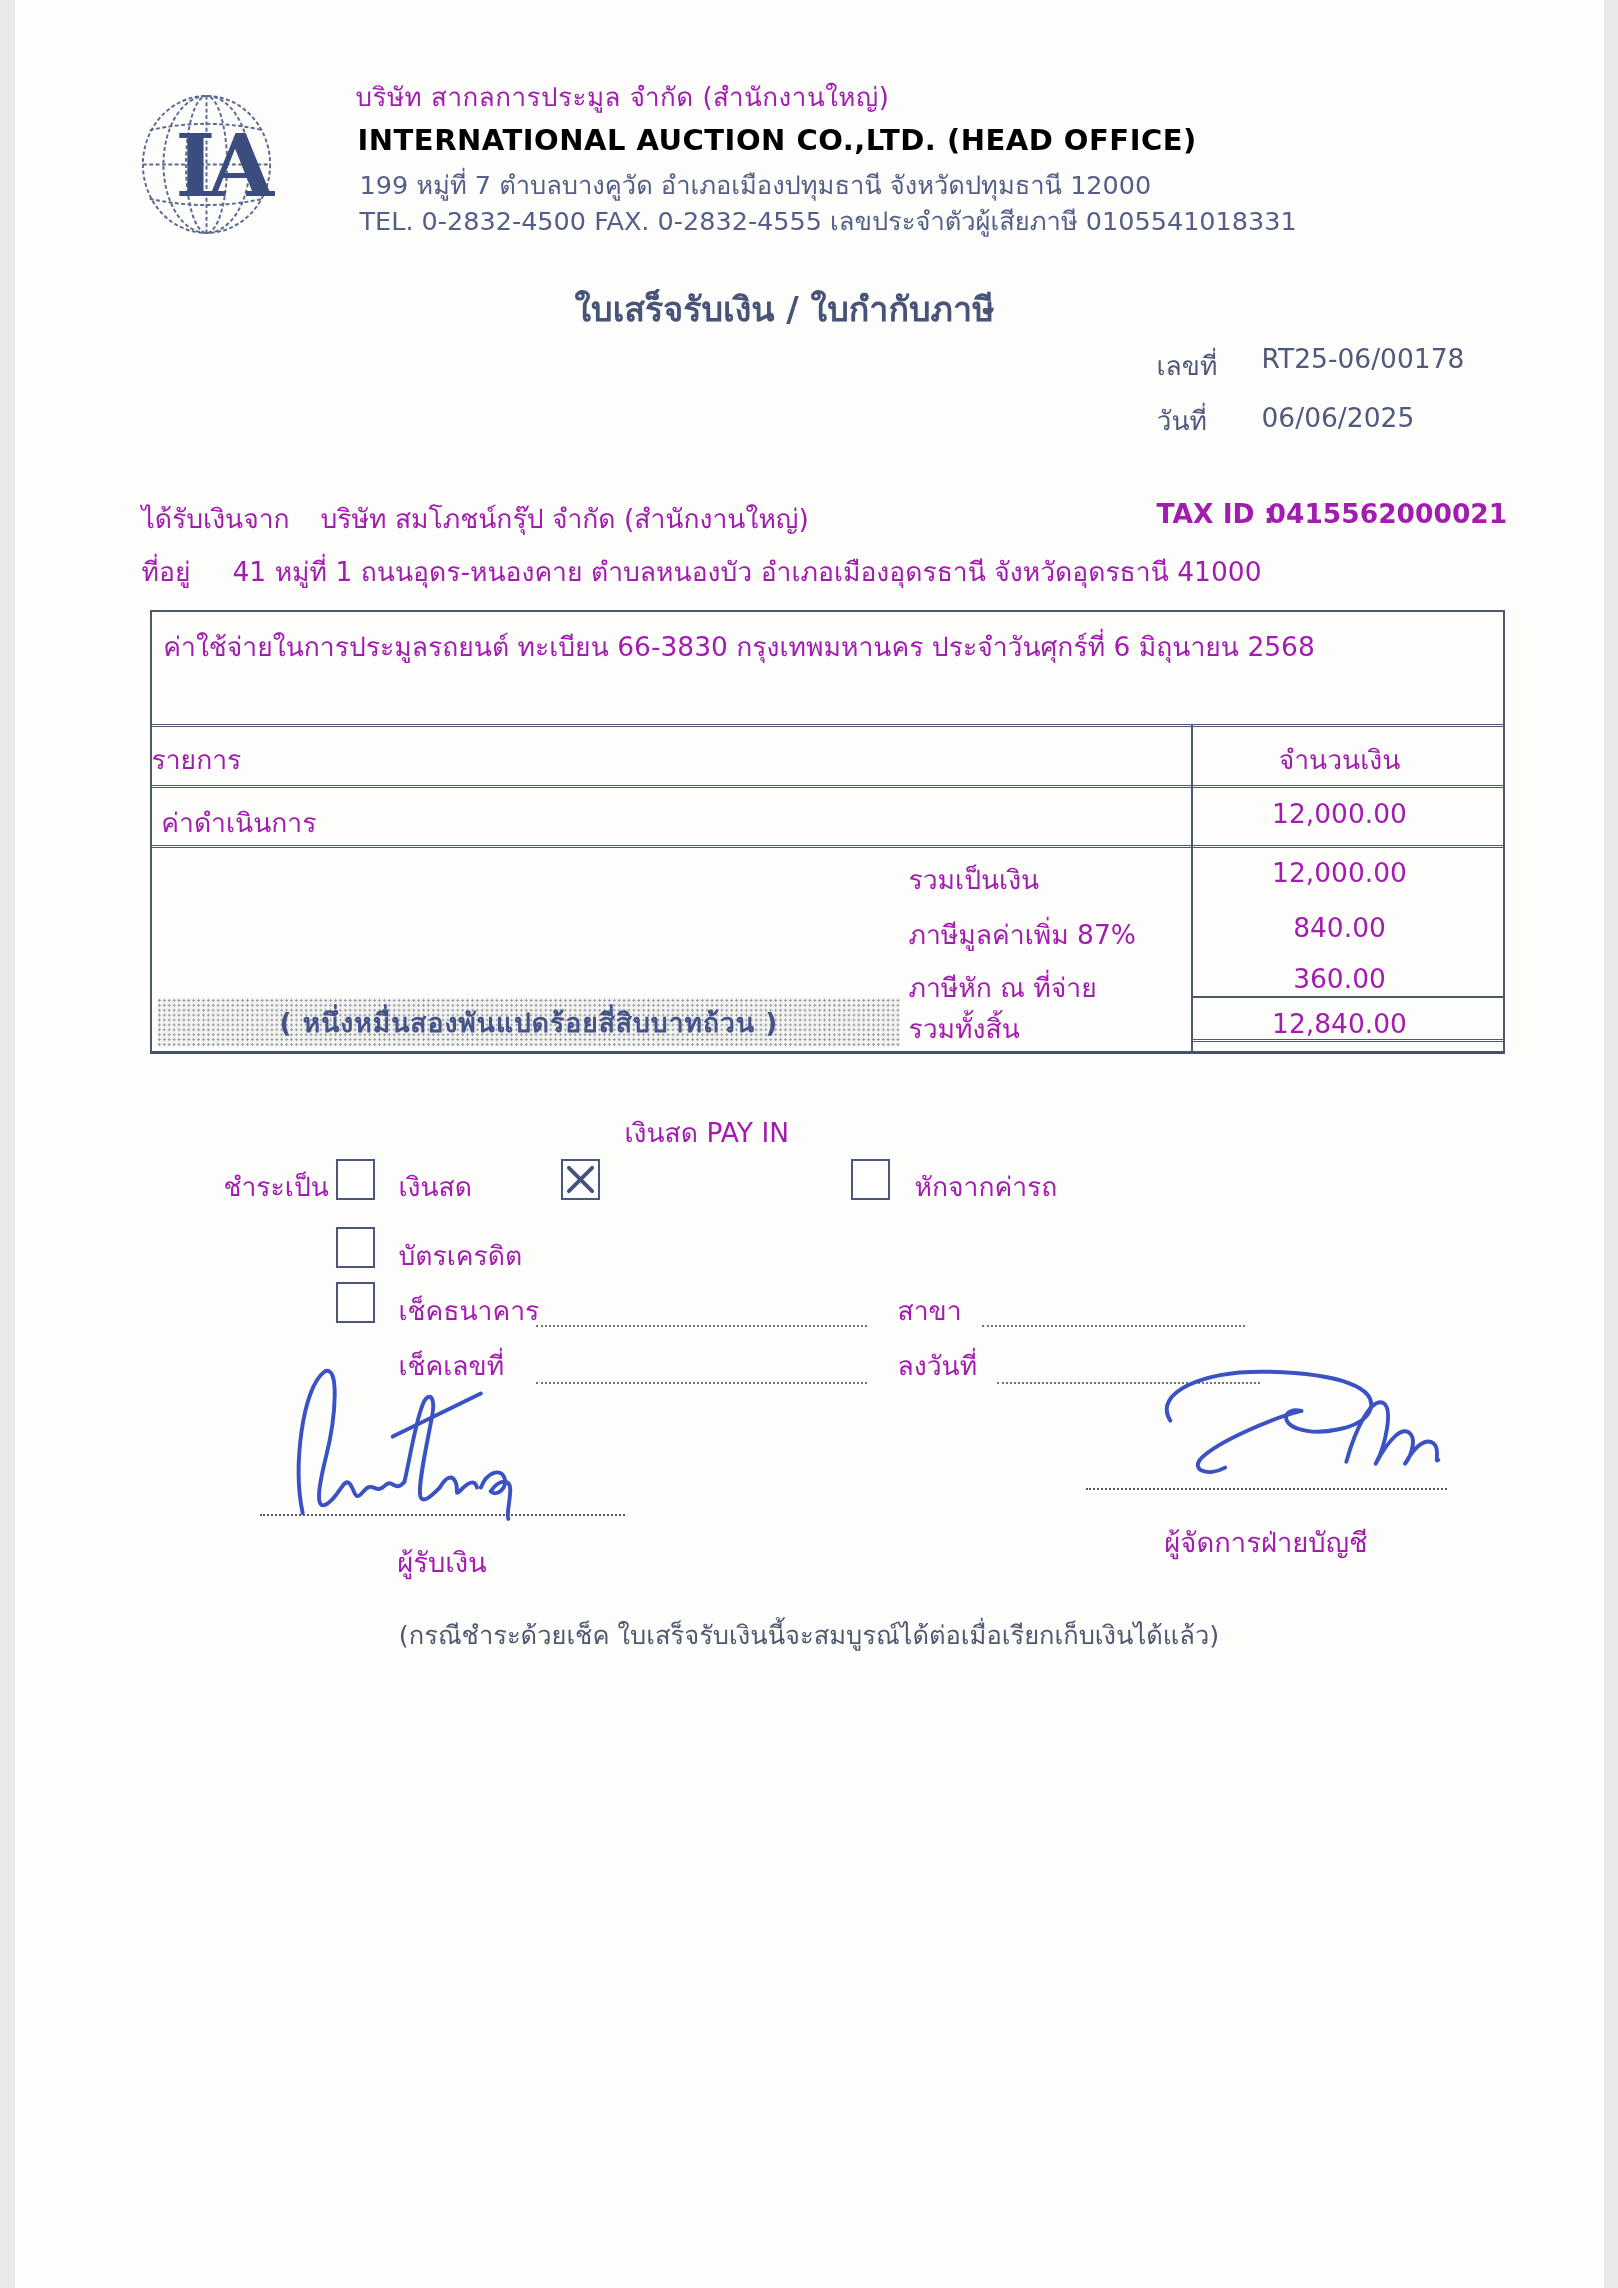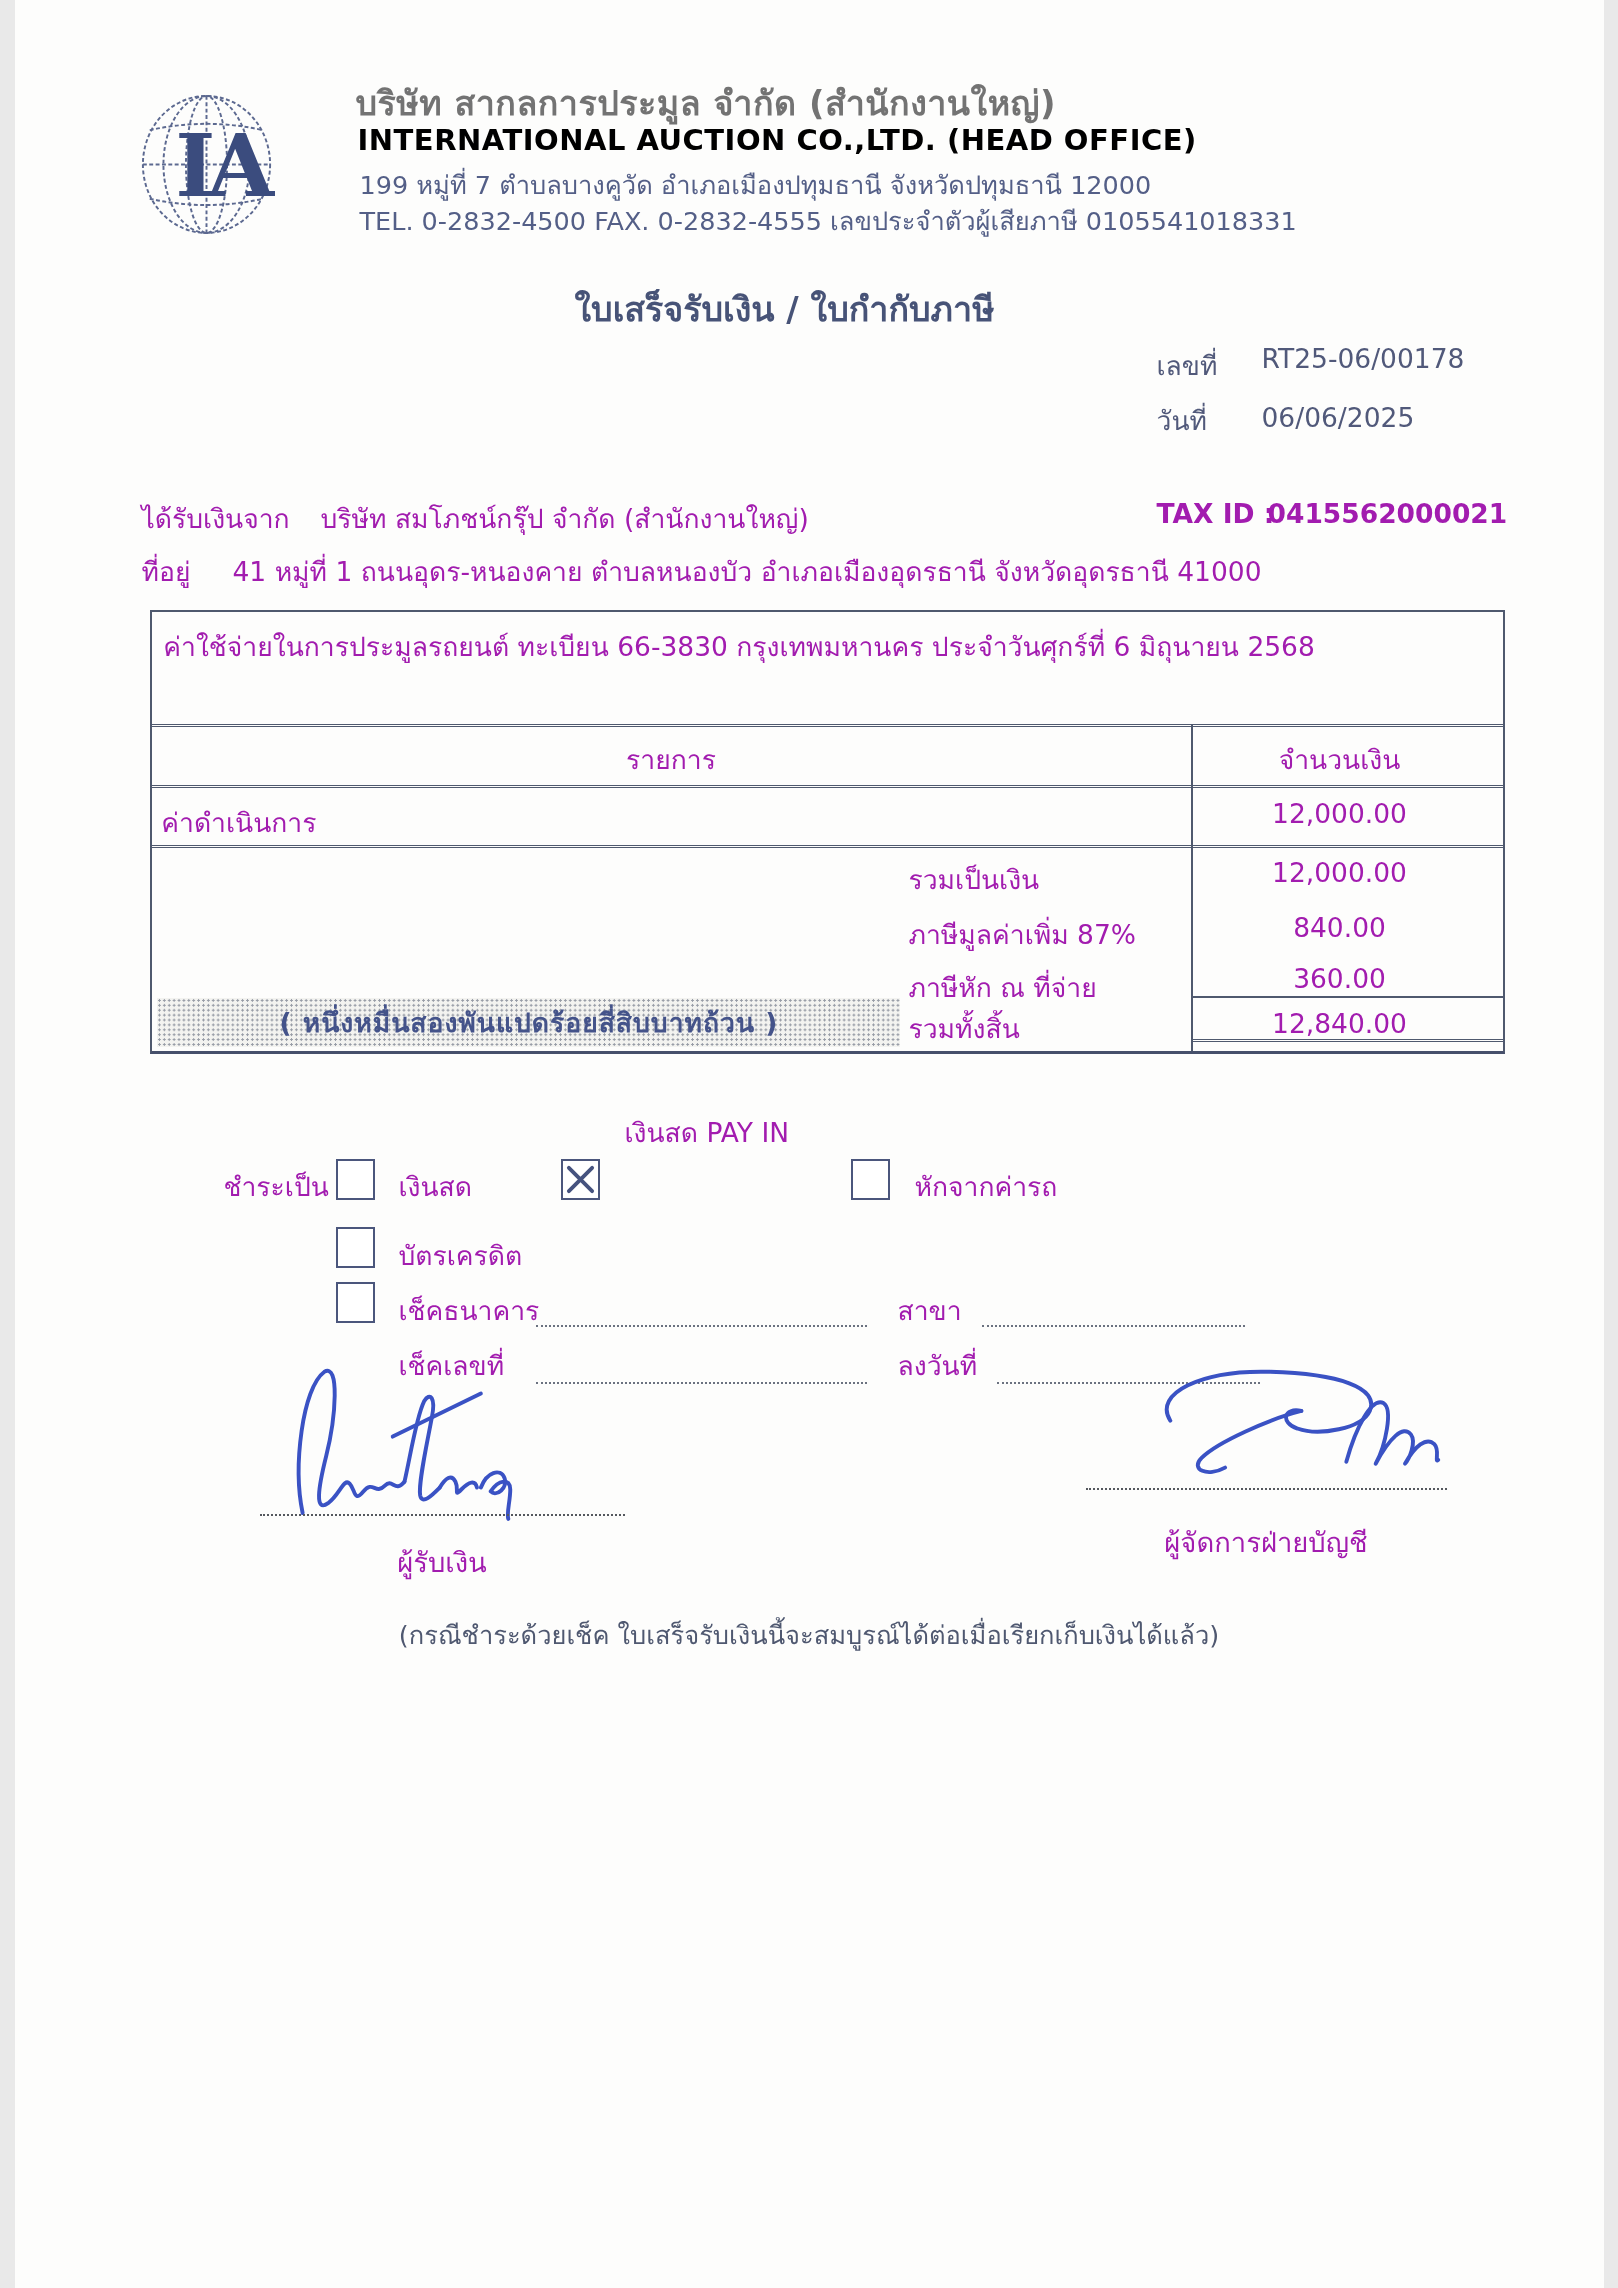--- a/index.html
+++ b/index.html
@@ -6,21 +6,21 @@
   .page{
     position:relative;width:1589px;height:2289px;margin:0 auto;
     background:#fdfdfc;overflow:hidden;
     font-family:"DejaVu Sans","Liberation Sans",sans-serif;
     color:#515c74;
   }
   .abs{position:absolute;}
   .bold{font-weight:bold;}
 
   
-  .company-th{font-size:34px;font-weight:bold;color:#737373;letter-spacing:0.5px;}
+  .company-th{font-size:26px;font-weight:normal;color:#a21caf;letter-spacing:0.5px;}
   .company-en{font-size:29px;font-weight:bold;color:#000000;letter-spacing:0.5px;}
   .company-line{font-size:25.5px;color:#545f87;}
 
   .doc-title{font-size:34px;font-weight:bold;color:#475377;text-align:center;width:100%;}
 
   .meta-label{font-size:26.5px;color:#51597a;}
   .meta-value{font-size:26.5px;color:#51597a;}
 
   .body-text{font-size:26.5px;color:#a21caf;}
 
@@ -91,21 +91,21 @@
 
   <div class="abs tbl" style="left:135px;top:610px;width:1351px;height:439px;">
 
     <div class="abs body-text" style="left:11.8px;top:13.7px;width:1313px;">ค่าใช้จ่ายในการประมูลรถยนต์ ทะเบียน  66-3830  กรุงเทพมหานคร     ประจำวันศุกร์ที่ 6 มิถุนายน 2568</div>
 
     <div class="abs rule-double" style="left:0;top:112px;width:1351px;"></div>
     <div class="abs rule-double" style="left:0;top:173px;width:1351px;"></div>
 
     <div class="abs vline" style="left:1039px;top:112px;height:327px;"></div>
 
-    <div class="abs body-text" style="left:0;top:127px;width:1039px;text-align:center;">รายการ</div>
+    <div class="abs body-text" style="left:0;top:127px;width:1039px;text-align:left;">รายการ</div>
     <div class="abs body-text" style="left:1041px;top:127px;width:294px;text-align:center;">จำนวนเงิน</div>
 
     <div class="abs body-text" style="left:9.8px;top:190px;">ค่าดำเนินการ</div>
     <div class="abs body-text cell-amount" style="left:1041px;top:186px;width:294px;">12,000.00</div>
     <div class="abs rule-double" style="left:0;top:233px;width:1351px;"></div>
 
     <div class="abs body-text" style="left:757px;top:247px;">รวมเป็นเงิน</div>
     <div class="abs body-text" style="left:757px;top:302px;">ภาษีมูลค่าเพิ่ม 87%</div>
     <div class="abs body-text" style="left:757px;top:355px;">ภาษีหัก ณ ที่จ่าย</div>
     <div class="abs body-text" style="left:757px;top:396px;">รวมทั้งสิ้น</div>

